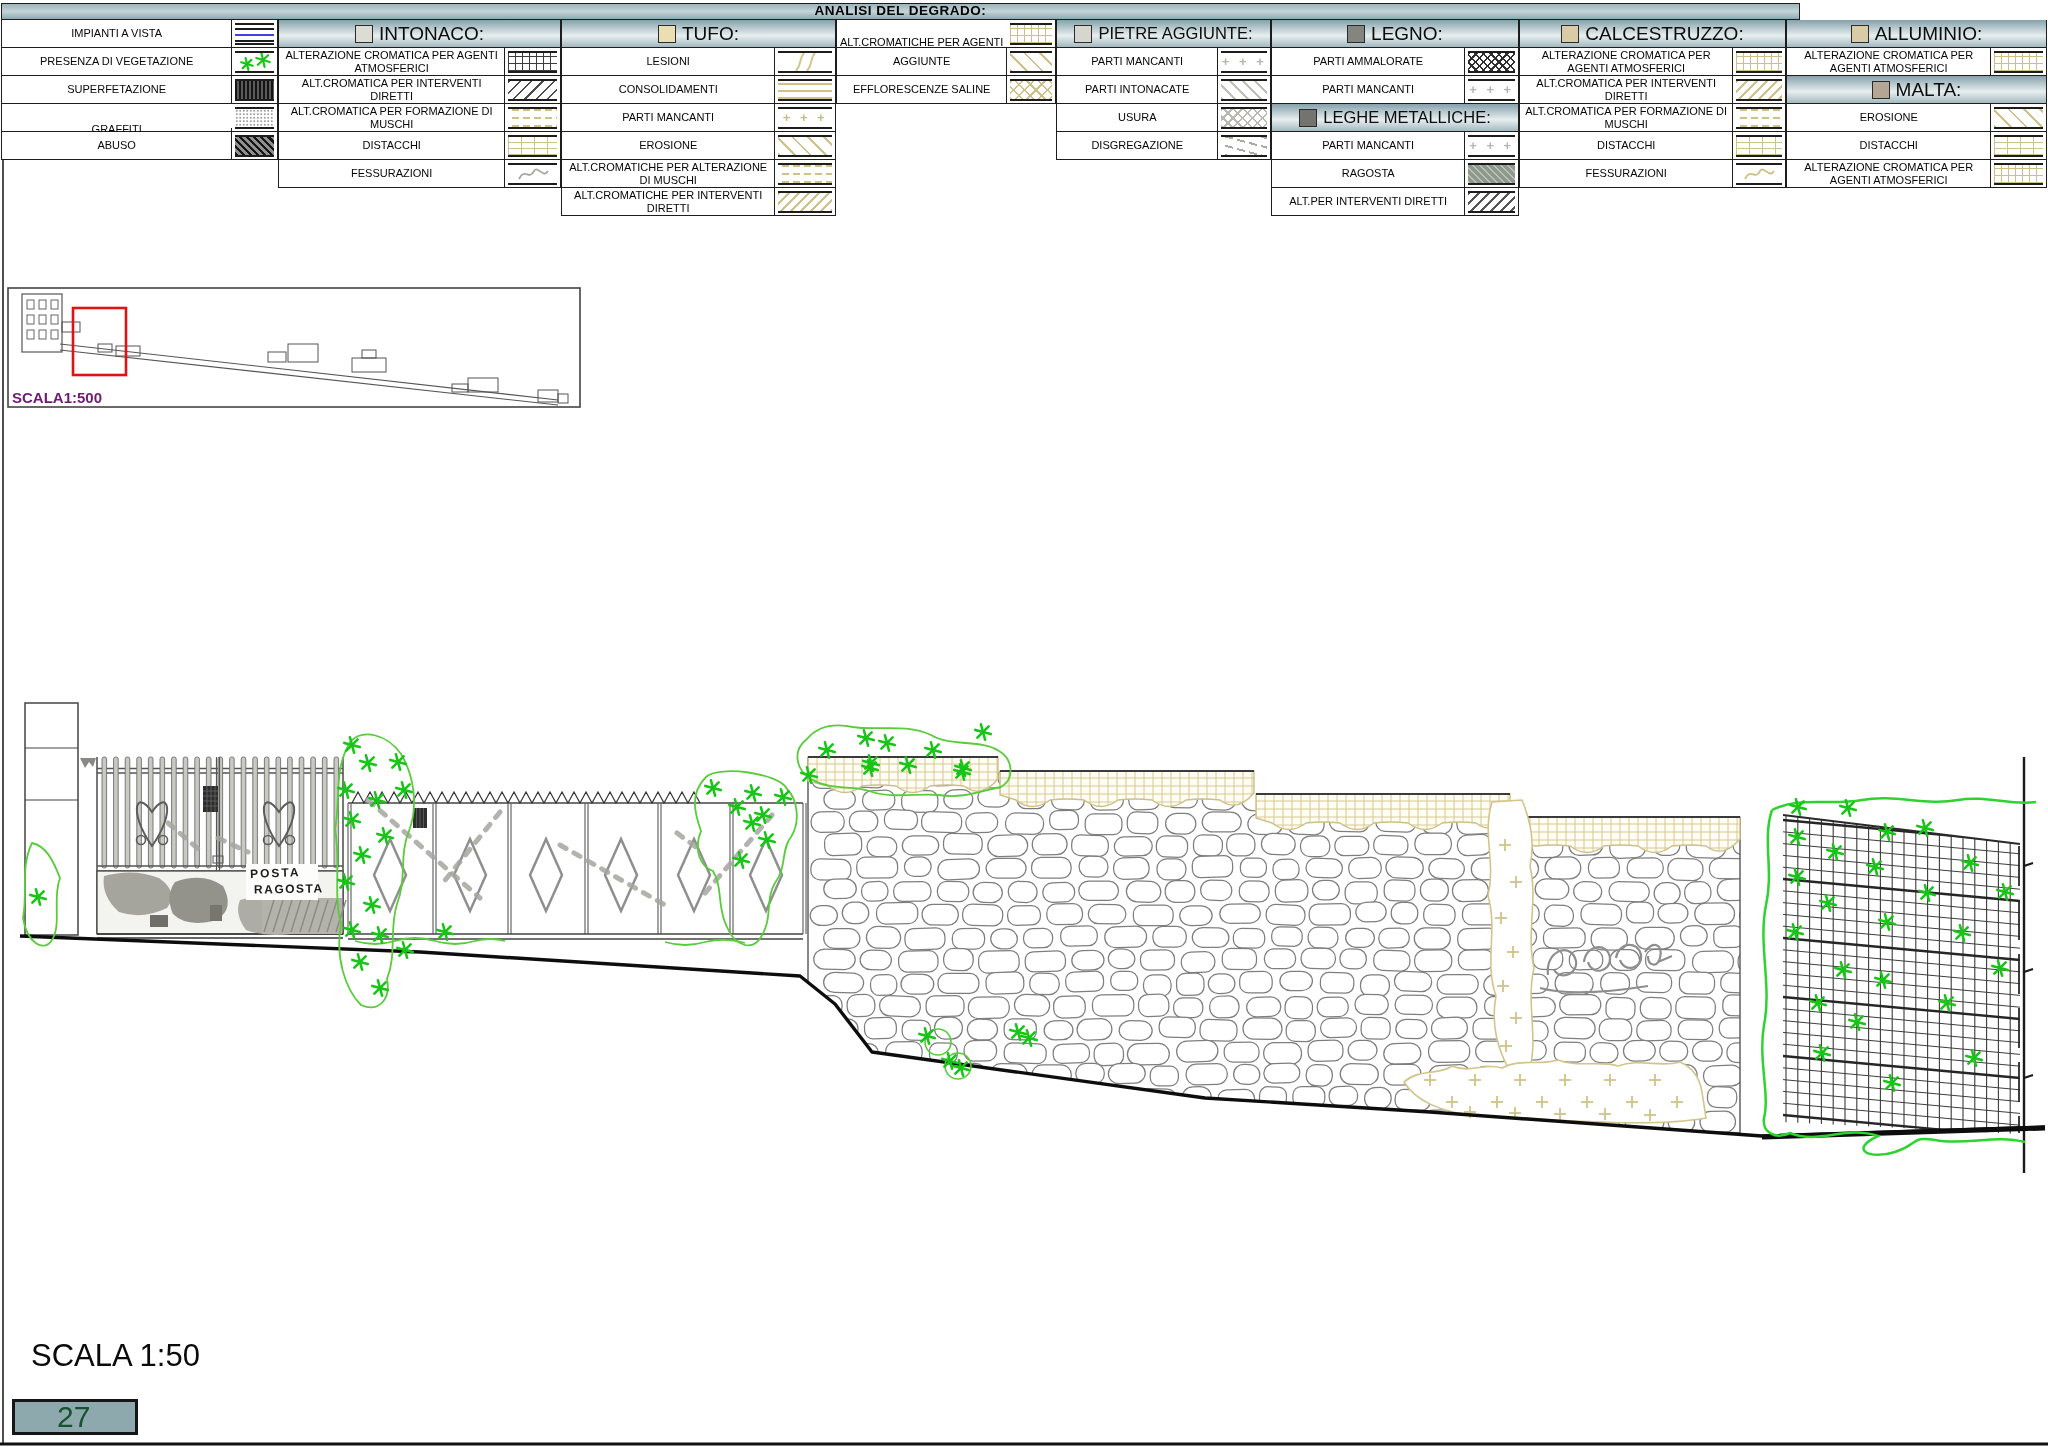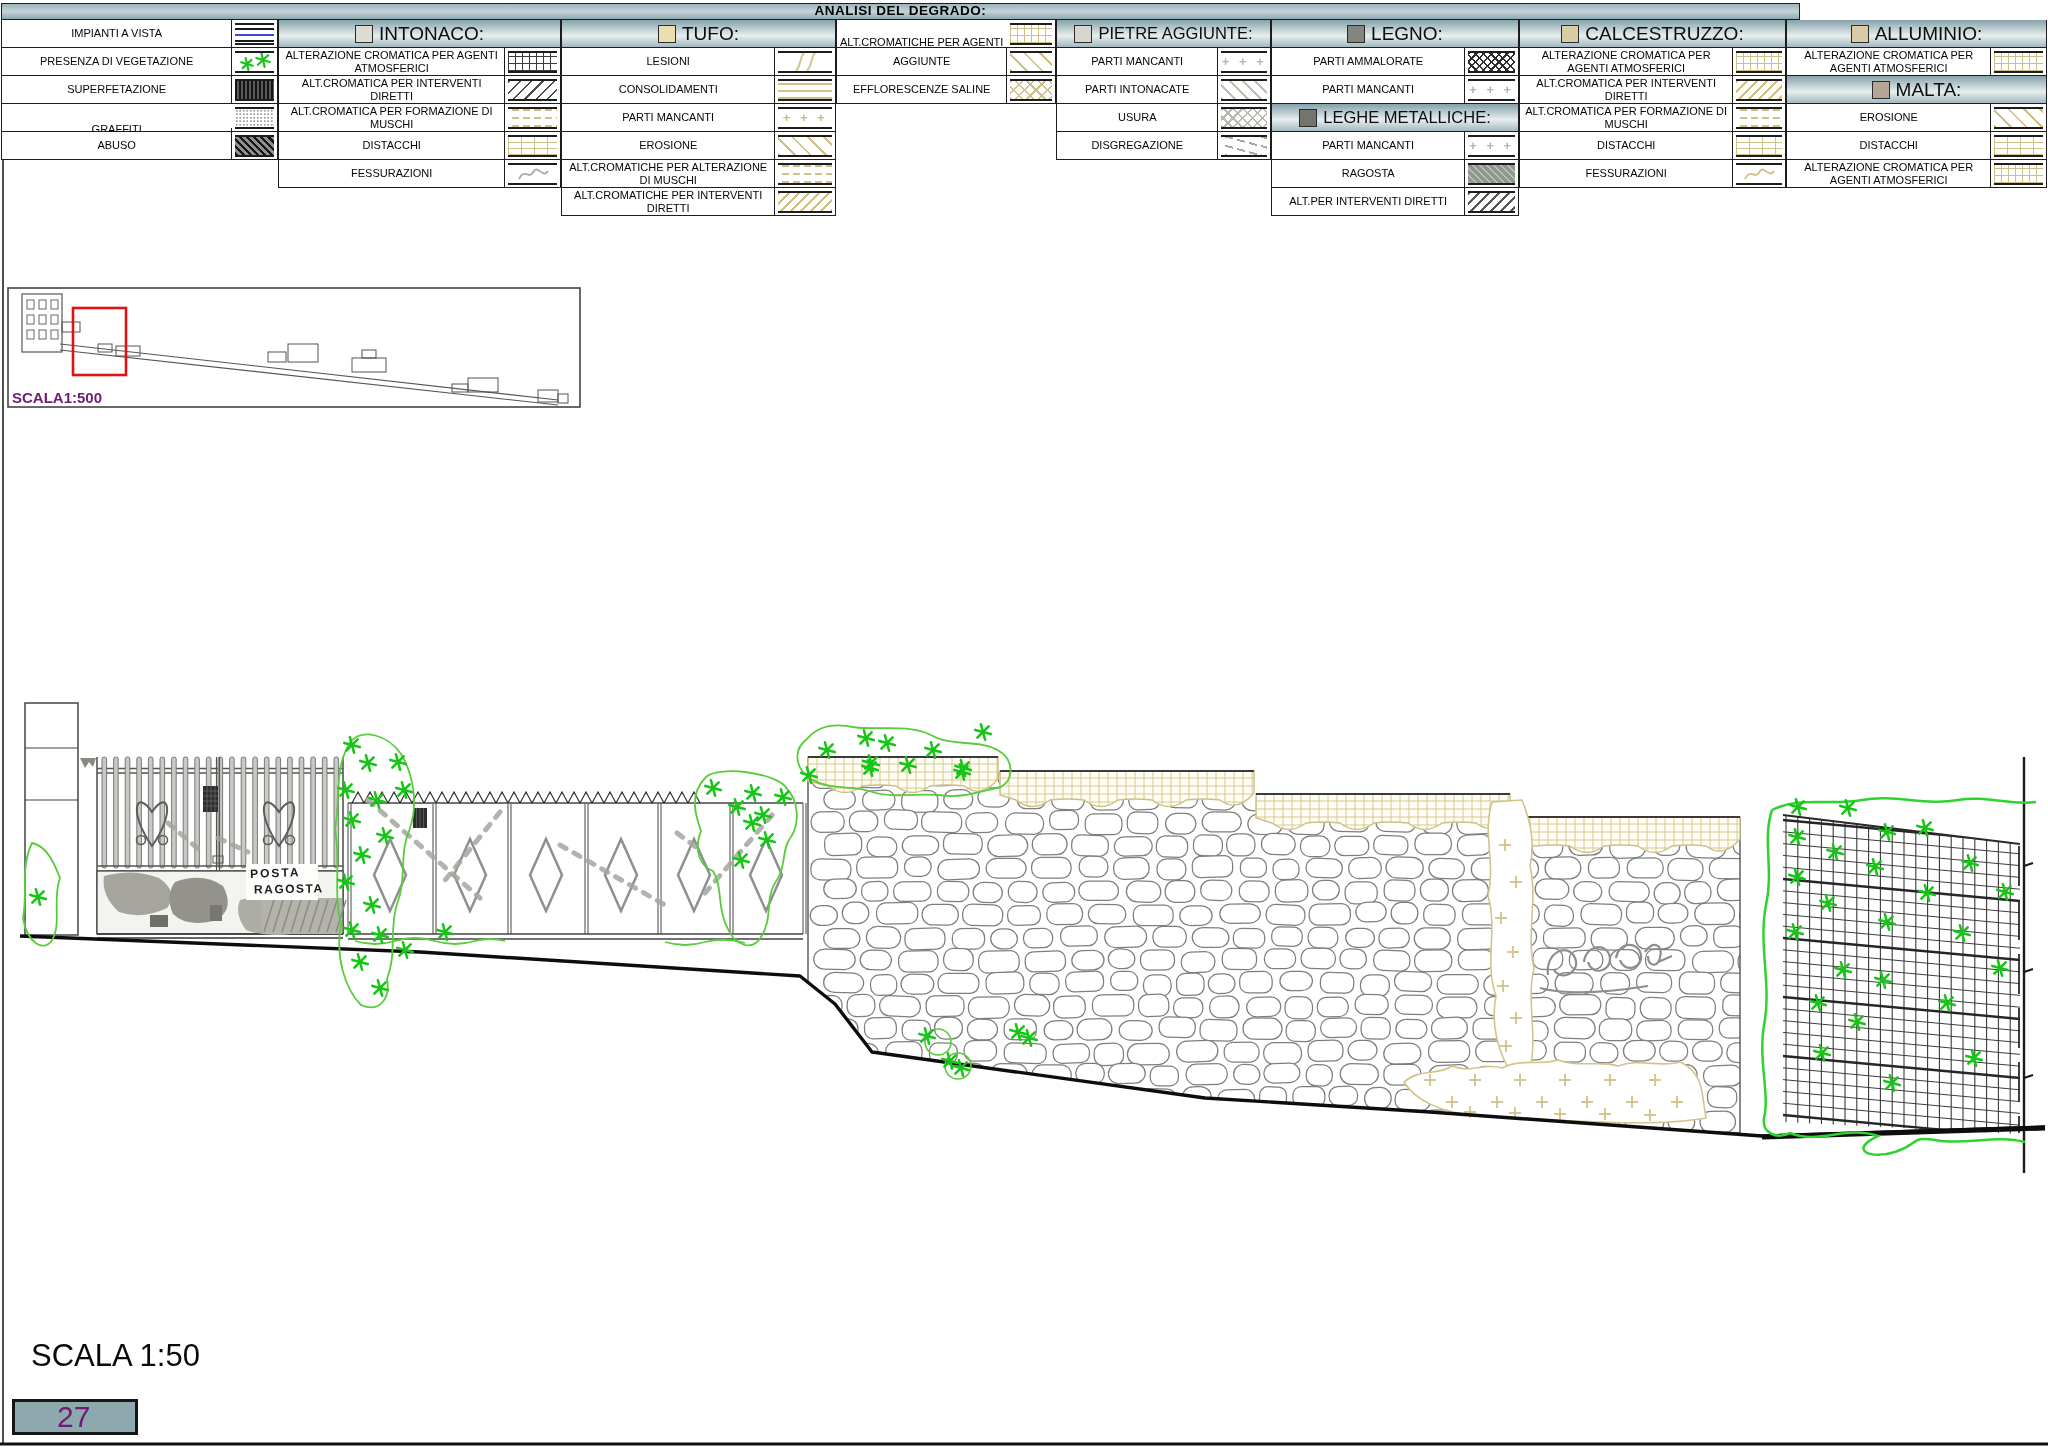--- a/index.html
+++ b/index.html
@@ -50,21 +50,21 @@
   .plus-tan{color:#c9bb80;font-size:13px;font-weight:bold;letter-spacing:3px;}
   .plus-gray{color:#b5b5ad;font-size:13px;font-weight:bold;letter-spacing:3px;}
 
   
   .ov-label{position:absolute;left:12px;top:389px;font-size:15px;font-weight:bold;color:#701a75;}
   .posta{position:absolute;left:250px;top:866px;font-size:12px;font-weight:bold;letter-spacing:2px;color:#1c1c1c;transform:rotate(-2deg);}
   .ragosta{position:absolute;left:254px;top:882px;font-size:12px;font-weight:bold;letter-spacing:1.5px;color:#1c1c1c;transform:rotate(-1deg);}
   .scala50{position:absolute;left:31px;top:1338px;font-size:31px;color:#0a0a0a;}
   .pagebox{position:absolute;left:12px;top:1399px;width:126px;height:36px;box-sizing:border-box;
     background:#8ea9ad;border:3px solid #161616;display:flex;align-items:center;}
-  .pagebox span{font-size:30px;color:#701a75;margin-left:42px;}
+  .pagebox span{font-size:30px;color:#14532d;margin-left:42px;}
 </style>
 </head>
 <body>
 
 <div class="page">
 
   <svg id="draw" width="2048" height="1449" viewBox="0 0 2048 1449">
       <defs>
         <clipPath id="wallclip">
           <path d="M808,757 L998,757 L998,771 L1254,771 L1254,794 L1510,794 L1510,817 L1740,817 L1740,1134 L1430,1112 L1205,1098 L872,1052 L835,1004 L808,982 Z"></path>

